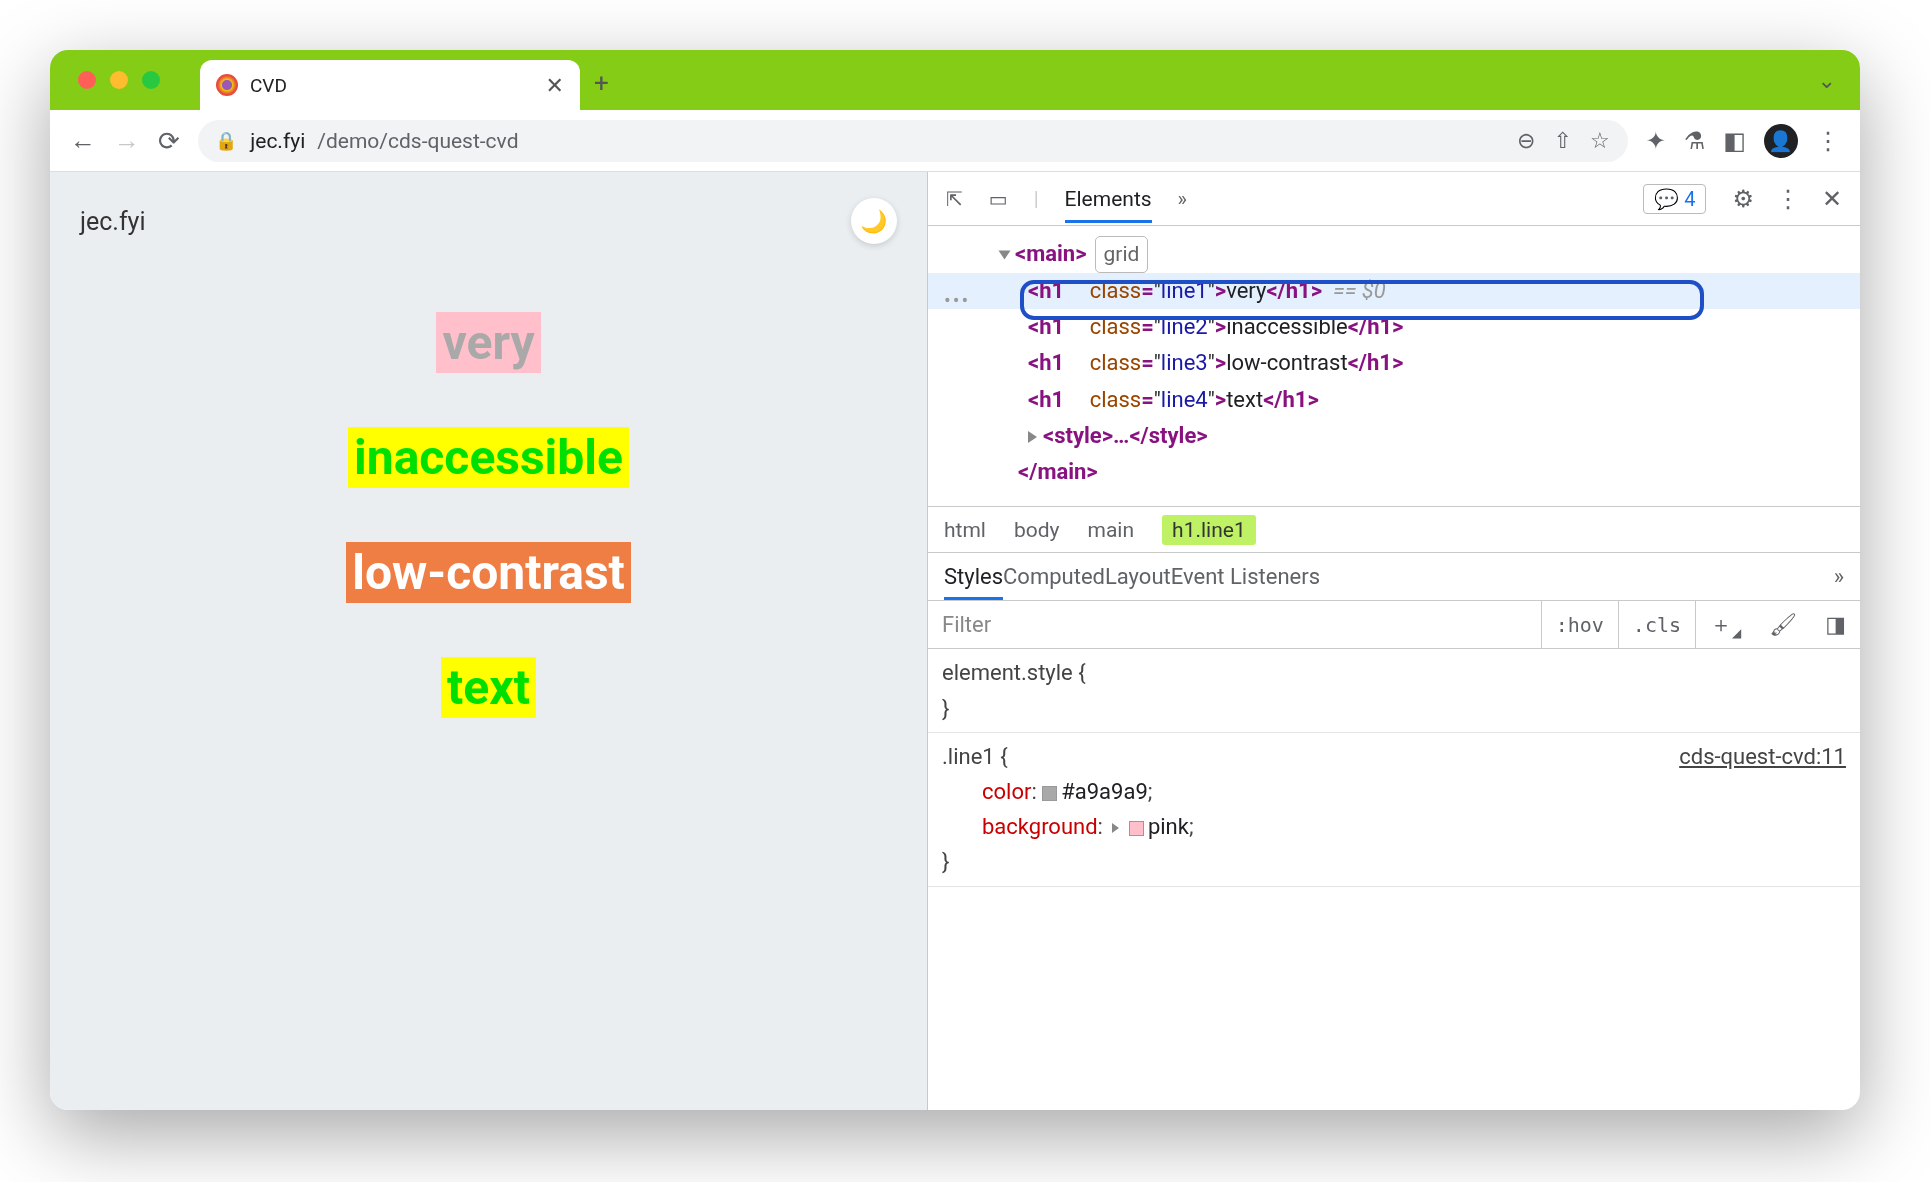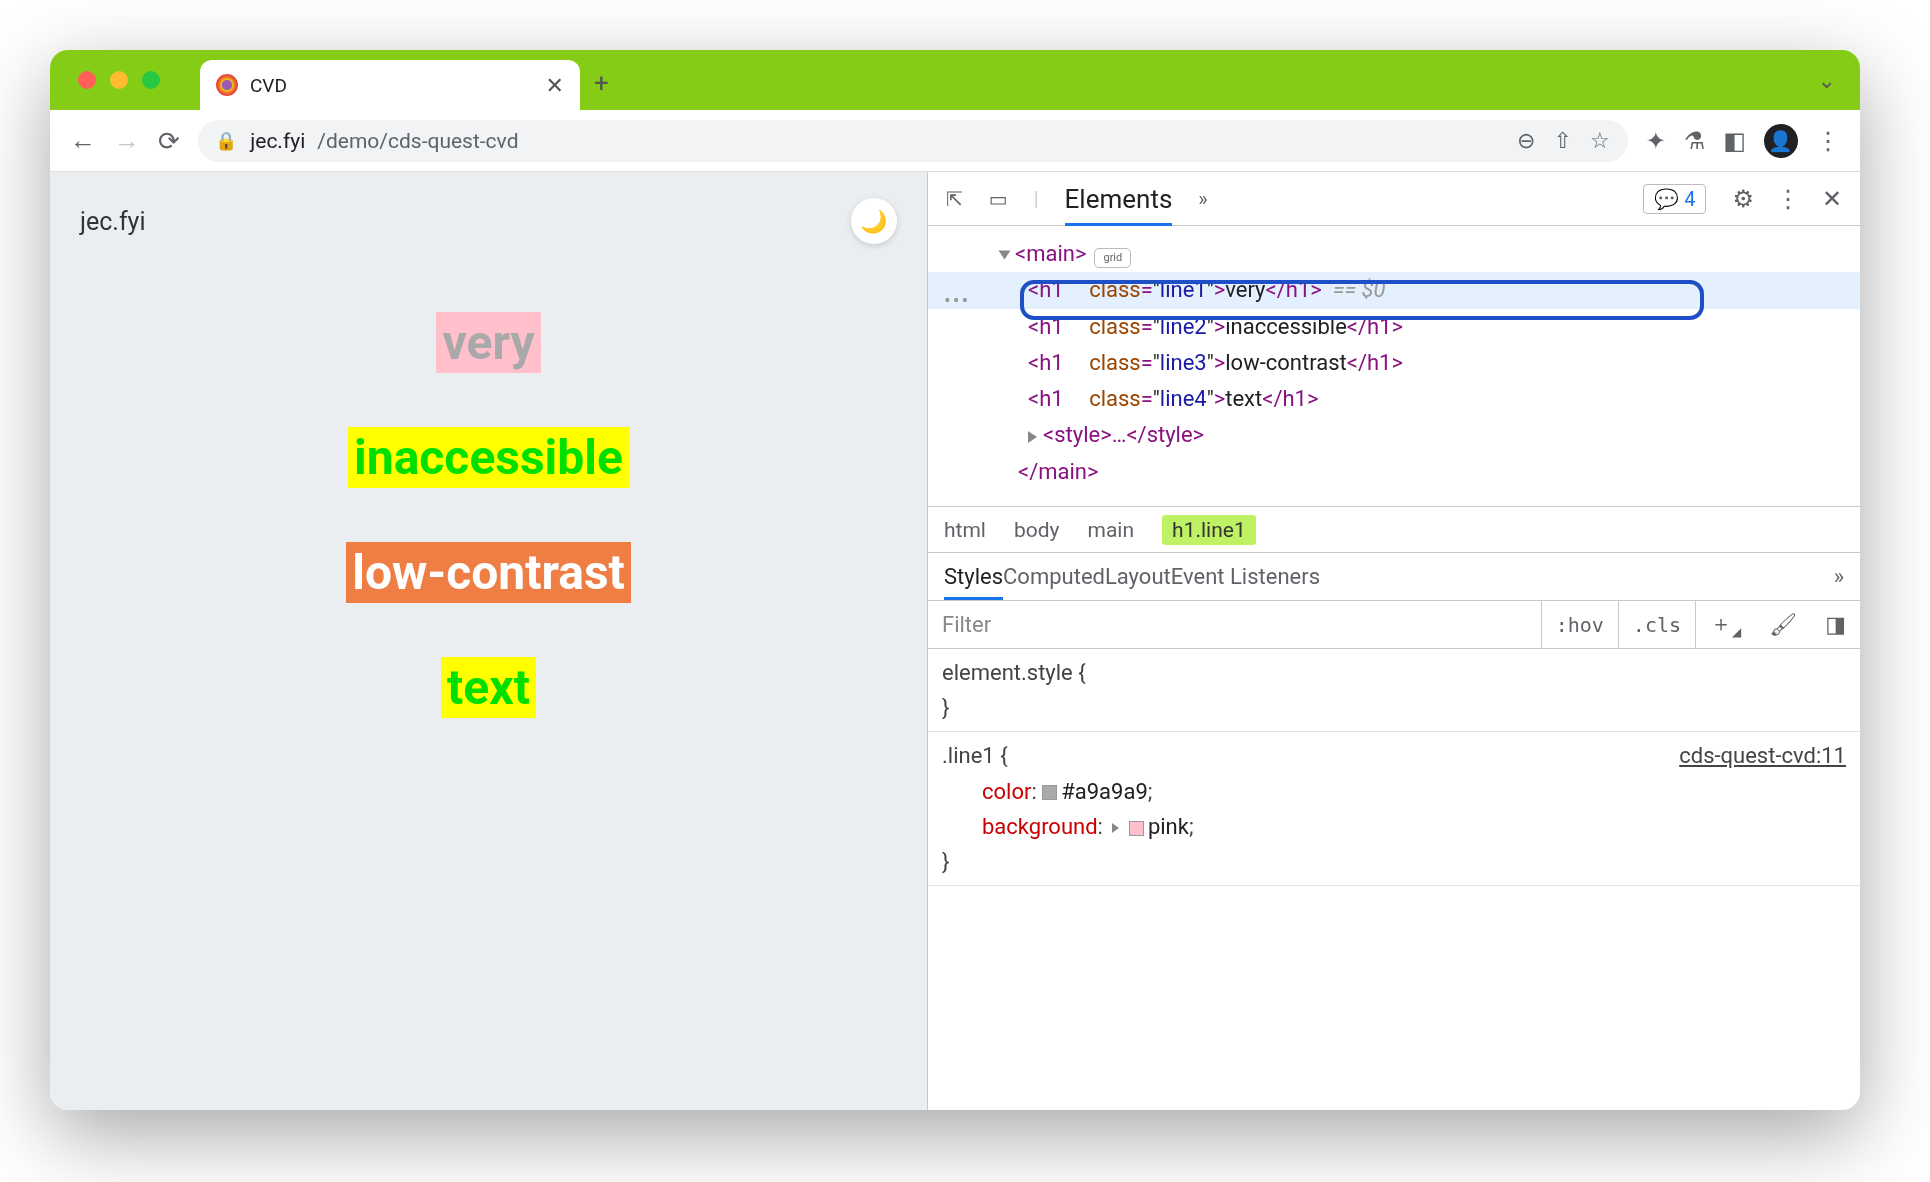--- a/index.html
+++ b/index.html
@@ -42,39 +42,39 @@
 .page-head { display: flex; justify-content: space-between; align-items: center; margin-bottom: 50px; }
 .page-brand { font-size: 25px; color: #333; }
 .dark-btn { width: 46px; height: 46px; border-radius: 23px; background: #fff; display: flex; align-items: center; justify-content: center; font-size: 22px; box-shadow: 0 2px 6px rgba(0,0,0,.15); }
 .demo { display: flex; flex-direction: column; align-items: center; gap: 54px; padding-top: 18px; font-weight: 700; font-size: 48px; }
 .demo span { padding: 2px 6px; }
 
 
 .devtools { flex: 1; display: flex; flex-direction: column; border-left: 1px solid #c9c9c9; font-size: 20px; }
 
 .dt-tabs { height: 54px; display: flex; align-items: center; border-bottom: 1px solid #c9c9c9; padding: 0 18px; gap: 26px; color: #5f6368; }
-.dt-tab { font-size: 26px; color: #5f6368; }
+.dt-tab { font-size: 21px; color: #5f6368; }
 .dt-tab.act { color: #202124; position: relative; }
 .dt-tab.act::after { content: ''; position: absolute; left: 0; right: 0; bottom: -12px; height: 3px; background: #1a73e8; }
 .issues { display: flex; align-items: center; gap: 5px; border: 1px solid #bbb; border-radius: 4px; padding: 2px 10px; color: #1a73e8; font-size: 20px; margin-left: auto; }
 .dt-right { display: flex; gap: 22px; color: #5f6368; font-size: 24px; }
 
 
 .dom { padding: 10px 0 16px 0; font-family: Menlo, Monaco, Consolas, monospace; font-size: 22px; line-height: 1.65; color: #202124; position: relative; }
 .dom-line { padding-left: 72px; white-space: nowrap; }
 .dom-line.l2 { padding-left: 100px; }
 .dom-line.sel { background: #e4f0fd; }
 .tri { display: inline-block; width: 0; height: 0; border-left: 9px solid #888; border-top: 6px solid transparent; border-bottom: 6px solid transparent; transform: rotate(90deg); margin-right: 6px; vertical-align: middle; }
 .tri.closed { transform: rotate(0deg); }
-.t-tag { color: #881280; }
+.t-tag { color: #881280; font-weight: bold; }
 .t-attr { color: #994500; margin-left: 20px; }
 .t-val { color: #1a1aa6; }
 .t-text { color: #202124; }
 .d-dim { color: #999; font-style: italic; }
-.badge { display: inline-block; border: 1px solid #bbb; border-radius: 5px; padding: 0 8px; font-size: 11px; color: #666; margin-left: 8px; }
+.badge { display: inline-block; border: 1px solid #bbb; border-radius: 5px; padding: 0 8px; font-size: 21px; color: #666; margin-left: 8px; }
 .highlight-box { position: absolute; border: 4px solid #1e4fc7; border-radius: 14px; left: 92px; top: 54px; width: 684px; height: 40px; z-index: 5; }
 .domdots { position: absolute; left: 16px; top: 58px; color: #999; letter-spacing: 2px; font-size: 20px; }
 
 
 .crumb { border-top: 1px solid #c9c9c9; height: 46px; display: flex; align-items: center; padding: 0 16px; gap: 28px; font-size: 21px; }
 .crumb span { color: #5f6368; }
 .crumb .act { background: #bef264; padding: 3px 10px; border-radius: 3px; color: #333; }
 
 
 .s-tabs { border-top: 1px solid #c9c9c9; height: 48px; display: flex; align-items: center; padding: 0 16px; font-size: 22px; color: #5f6368; }

